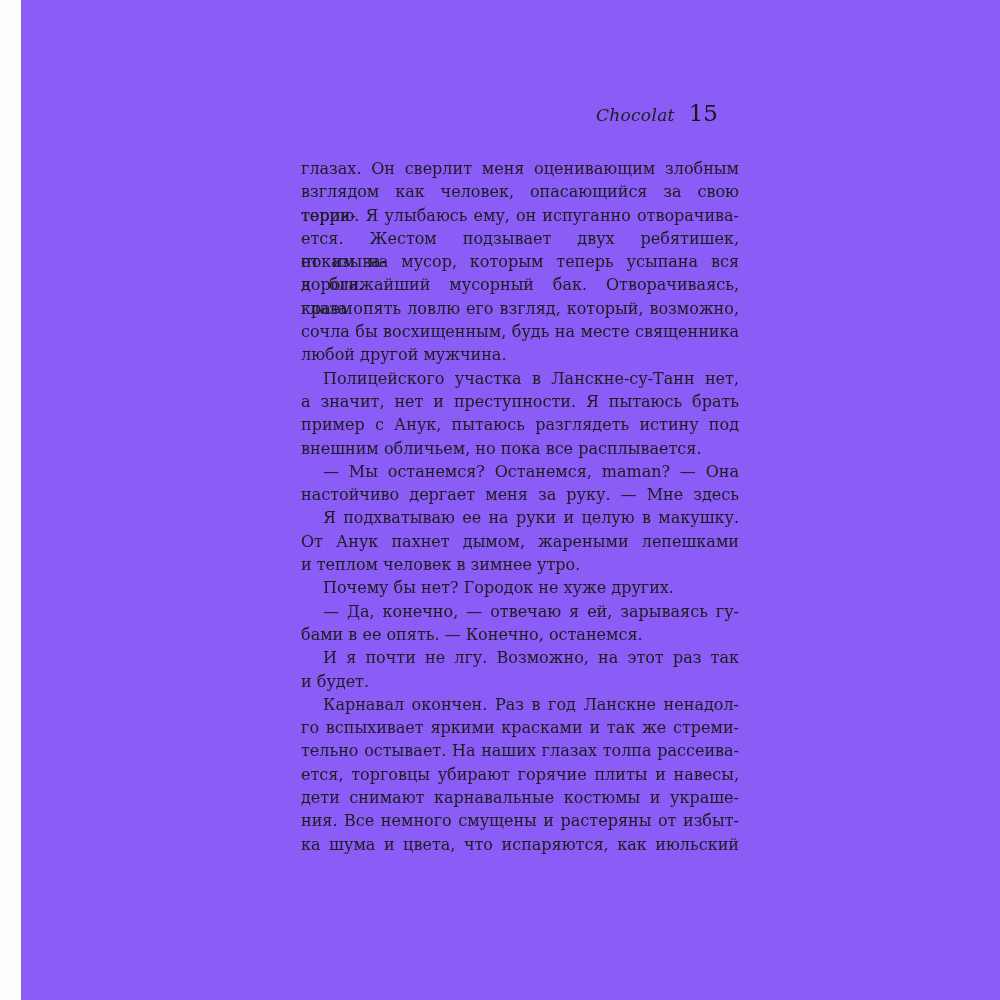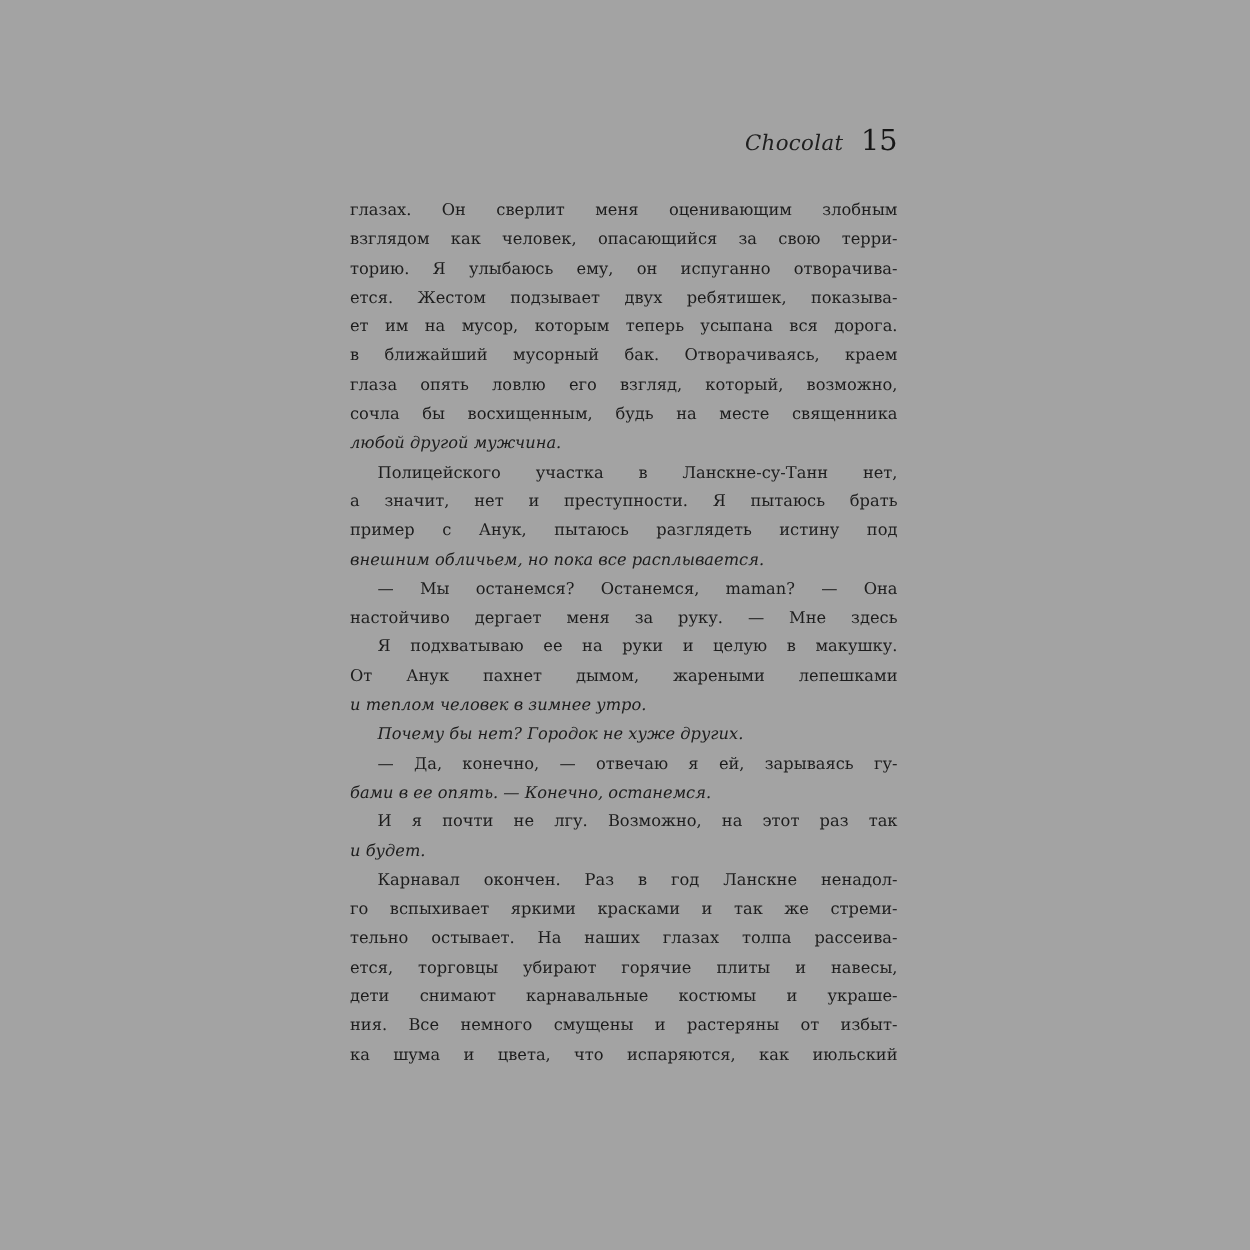--- a/index.html
+++ b/index.html
@@ -11,21 +11,22 @@
     height: 1000px;
     background: #fdfdfd;
     position: relative;
     overflow: hidden;
     font-family: "DejaVu Serif", serif;
     color: #1d1d1d;
   }
   .page {
     position: absolute;
     inset: 0;
-    background: #a3a3a3;
+    background: #8b5cf6;
+    margin-left: 21px;
   }
   .running-head {
     position: absolute;
     top: 100px;
     right: 282px;
     display: flex;
     align-items: baseline;
     gap: 14px;
     white-space: nowrap;
   }
@@ -38,36 +39,35 @@
   .running-head .page-number {
     font-style: normal;
     font-size: 23px;
     color: #161616;
   }
   .body-text {
     position: absolute;
     top: 157px;
     left: 280px;
     width: 438px;
-    font-size: 13px;
+    font-size: 16px;
     line-height: 23.3px;
     color: #1d1d1d;
   }
   .line {
     text-align: justify;
     text-align-last: justify;
     height: 23.3px;
     overflow: visible;
   }
   .line.indent {
     text-indent: 22px;
   }
   .line.para-end {
     text-align-last: left;
-    font-style: italic;
   }
 </style>
 </head>
 <body>
 
 <div class="page">
 
   <div class="running-head">
     <span class="book-title">Chocolat</span>
     <span class="page-number">15</span>

